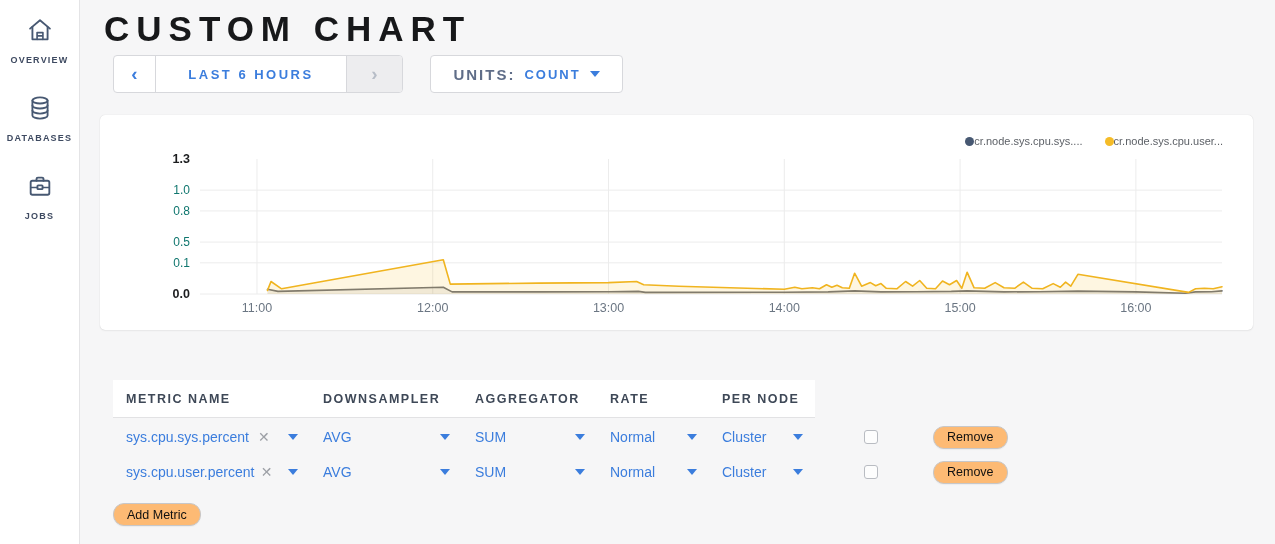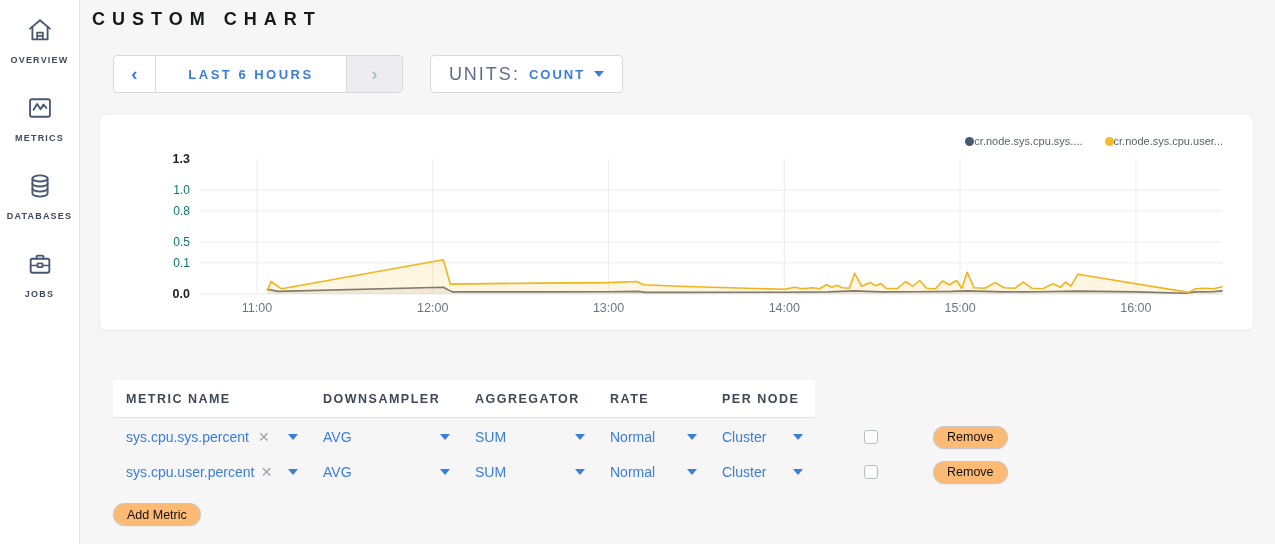--- a/index.html
+++ b/index.html
@@ -19,22 +19,22 @@
   }
   .side-item { display:flex; flex-direction:column; align-items:center; gap:7px; cursor:pointer; width:100%; }
   .side-item svg { stroke:#475872; fill:none; stroke-width:1.6; stroke-linecap:round; stroke-linejoin:round; }
   .side-label {
     font-size:9px; font-weight:bold; letter-spacing:1.2px; color:#3e4a61;
   }
 
   
   .main { position:absolute; left:80px; top:0; width:1195px; height:544px; }
   .page-title {
-    position:absolute; left:12px; top:9px;
-    font-size:18px; font-weight:bold; letter-spacing:7px; color:#17181a;
+    position:absolute; left:24px; top:9px;
+    font-size:35px; font-weight:bold; letter-spacing:7px; color:#17181a;
   }
 
   
   .time-sel {
     position:absolute; left:33px; top:55px; height:38px; width:290px;
     background:#fff; border:1px solid #d7d8dc; border-radius:4px;
     display:flex; align-items:stretch; overflow:hidden;
   }
   .time-prev {
     width:42px; display:flex; align-items:center; justify-content:center;
@@ -50,21 +50,21 @@
     border-left:1px solid #d7d8dc; background:#ededef; cursor:default;
     color:#b7bdc7; font-size:19px; font-weight:bold;
   }
 
   
   .units-sel {
     position:absolute; left:350px; top:55px; height:38px; width:193px;
     background:#fff; border:1px solid #d7d8dc; border-radius:4px;
     display:flex; align-items:center; justify-content:center; gap:9px; cursor:pointer;
   }
-  .units-label { font-size:18px; font-weight:normal; letter-spacing:2px; color:#5f6d88; }
+  .units-label { font-size:15px; font-weight:bold; letter-spacing:2px; color:#5f6d88; }
   .units-value { font-size:13px; font-weight:bold; letter-spacing:2px; color:#3b7ddd; }
   .tri-down {
     width:0; height:0; border-left:5px solid transparent; border-right:5px solid transparent;
     border-top:6px solid #3b7ddd; display:inline-block;
   }
 
   
   .chart-card {
     position:absolute; left:20px; top:115px; width:1153px; height:215px;
     background:#ffffff; border-radius:5px;
@@ -126,29 +126,20 @@
 <nav class="sidebar">
   <div class="side-item">
     <span>
       <svg width="28" height="28" viewBox="0 0 24 24">
         <path d="M3.5 10.8 L12 3.6 L20.5 10.8"></path>
         <path d="M5.5 9.4 V20 H18.5 V9.4"></path>
         <path d="M9.5 20 V14.2 H14.5 V20 M9.5 17 H14.5" stroke-width="1.4"></path>
       </svg>
     </span>
     <span class="side-label">OVERVIEW</span>
-  </div>
-  <div class="side-item">
-    <span>
-      <svg width="28" height="28" viewBox="0 0 24 24">
-        <rect x="3.5" y="4.5" width="17" height="15" rx="1.5"></rect>
-        <path d="M6.5 13.5 L9.5 8.5 L12.5 13 L15 9 L17.5 12"></path>
-      </svg>
-    </span>
-    <span class="side-label">METRICS</span>
   </div>
   <div class="side-item">
     <span>
       <svg width="28" height="28" viewBox="0 0 24 24">
         <ellipse cx="12" cy="5.5" rx="6.5" ry="2.6"></ellipse>
         <path d="M5.5 5.5 V18.5 A6.5 2.6 0 0 0 18.5 18.5 V5.5"></path>
         <path d="M5.5 9.8 A6.5 2.6 0 0 0 18.5 9.8"></path>
         <path d="M5.5 14.2 A6.5 2.6 0 0 0 18.5 14.2"></path>
       </svg>
     </span>

